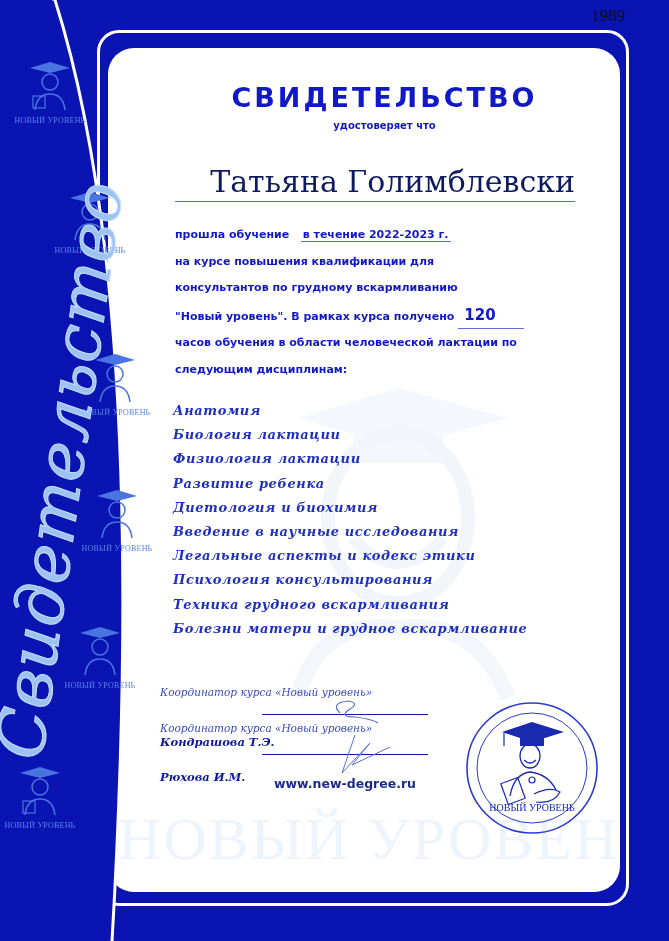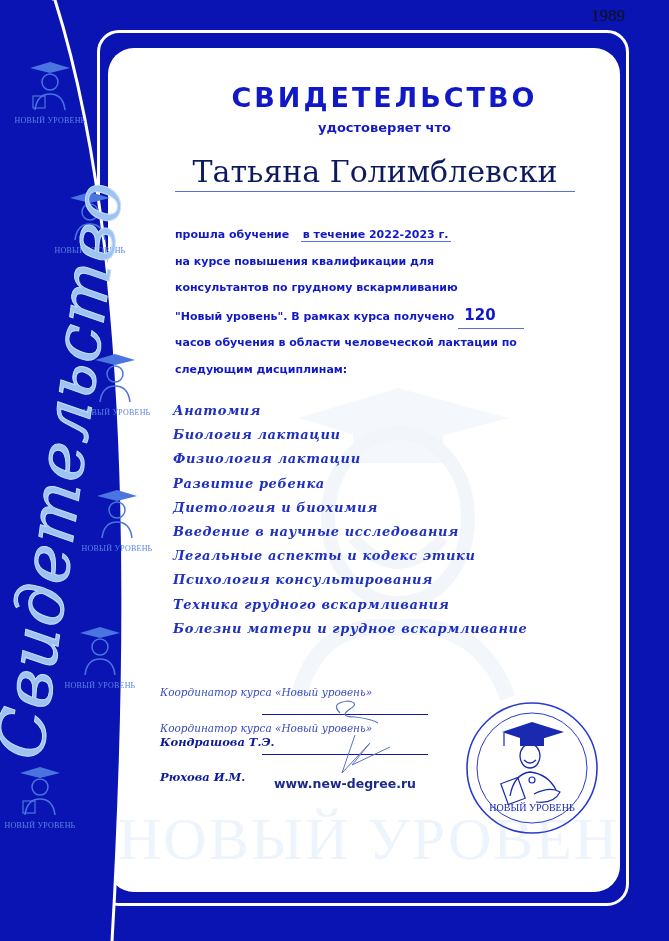--- a/index.html
+++ b/index.html
@@ -8,22 +8,22 @@
   .doc-number { position:absolute; right:44px; top:6px; font-family:"Liberation Serif", serif; font-size:17px; color:#111; }
   .outer-frame { position:absolute; left:97px; top:30px; width:532px; height:876px; border:3px solid #fff; border-radius:22px; box-sizing:border-box; }
   .inner-panel { position:absolute; left:108px; top:48px; width:512px; height:844px; background:#fff; border-radius:26px; overflow:hidden; }
   .wm-big { position:absolute; left:10px; bottom:18px; font-family:"Liberation Serif", serif; font-size:60px; color:#eef4fb; letter-spacing:2px; white-space:nowrap; }
   .wm-figure { position:absolute; left:150px; top:330px; width:280px; height:330px; opacity:0.5; }
   .left-band { position:absolute; left:0; top:0; width:669px; height:941px; pointer-events:none; }
   .side-title { position:absolute; left:60px; top:470px; transform:translate(-50%,-50%) rotate(-82deg); font-family:"DejaVu Serif", serif; font-style:italic; font-size:66px; color:#9dc3f2; white-space:nowrap; letter-spacing:1px; -webkit-text-stroke:1px #c9defa; }
   .side-logo { position:absolute; width:90px; text-align:center; color:#4a74e0; }
   .side-logo .lbl { font-family:"Liberation Serif", serif; font-size:8px; color:#5a84e6; letter-spacing:0.2px; }
   .title { position:absolute; left:0; width:669px; top:82px; text-align:center; font-family:"DejaVu Sans", sans-serif; font-weight:bold; font-size:27px; letter-spacing:3px; color:#1018c8; padding-left:100px; box-sizing:border-box; }
-  .subtitle { position:absolute; left:0; width:669px; top:120px; text-align:center; font-family:"DejaVu Sans", sans-serif; font-size:13px; font-weight:bold; color:#1018c8; padding-left:100px; box-sizing:border-box; }
-  .recipient { position:absolute; left:175px; top:154px; width:400px; text-align:center; font-family:"DejaVu Serif", serif; font-size:30px; color:#0e1a5e; border-bottom:1.5px solid #5a6ed8; padding-bottom:2px; }
+  .subtitle { position:absolute; left:0; width:669px; top:120px; text-align:center; font-family:"DejaVu Sans", sans-serif; font-size:10px; font-weight:bold; color:#1018c8; padding-left:100px; box-sizing:border-box; }
+  .recipient { position:absolute; left:175px; top:164px; width:400px; text-align:right; font-family:"DejaVu Serif", serif; font-size:30px; color:#0e1a5e; border-bottom:1.5px solid #5a6ed8; padding-bottom:2px; }
   .body-lines { position:absolute; left:175px; top:222px; font-family:"DejaVu Sans", sans-serif; font-weight:bold; font-size:11px; color:#1018c8; line-height:26.5px; }
   .body-lines .u { border-bottom:1.5px solid #5a6ed8; padding:0 2px; }
   .hours { display:inline-block; min-width:60px; border-bottom:1.5px solid #5a6ed8; font-size:15px; padding-left:6px; }
   .disciplines { position:absolute; left:173px; top:399px; font-family:"DejaVu Serif", serif; font-style:italic; font-weight:bold; font-size:13px; color:#1f2fc0; line-height:24.2px; letter-spacing:0.6px; }
   .sig { position:absolute; left:160px; font-family:"DejaVu Serif", serif; font-style:italic; color:#2a3ab8; }
   .sig.role { font-size:10.5px; font-weight:normal; color:#3a4ac0; }
   .sig.name { font-size:11.5px; font-weight:bold; color:#0e1a9a;margin-top:32px; }
   .sig-line { position:absolute; left:262px; width:166px; border-bottom:1.5px solid #1018a8; }
   .website { position:absolute; left:274px; top:776px; font-family:"DejaVu Sans", sans-serif; font-weight:bold; font-size:12.5px; color:#1c2a8a; }
   .stamp { position:absolute; left:464px; top:700px; width:136px; height:136px; }

